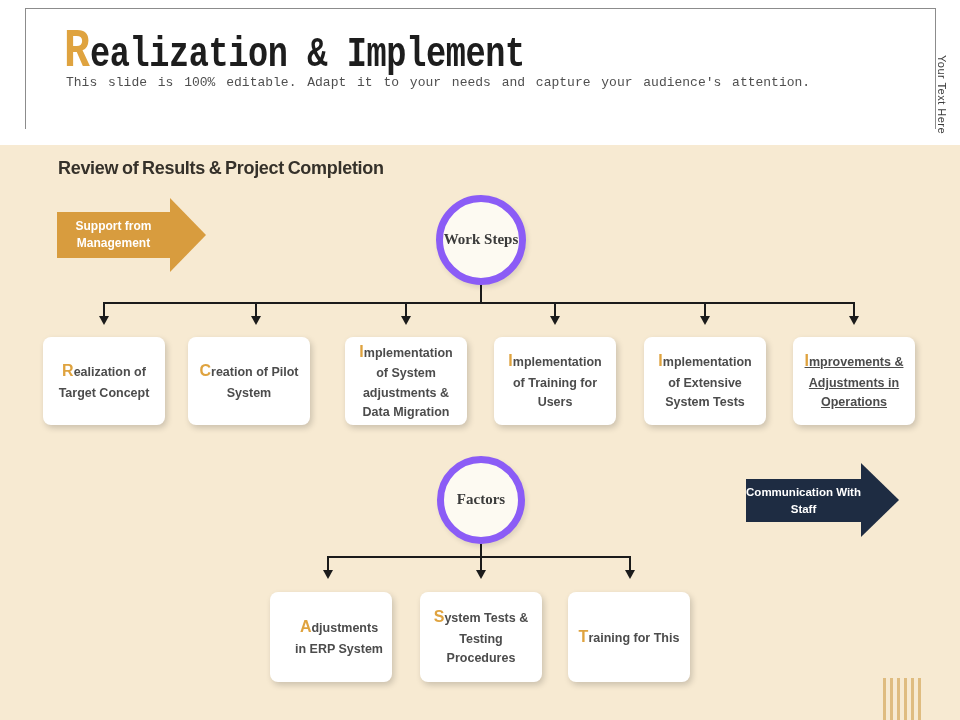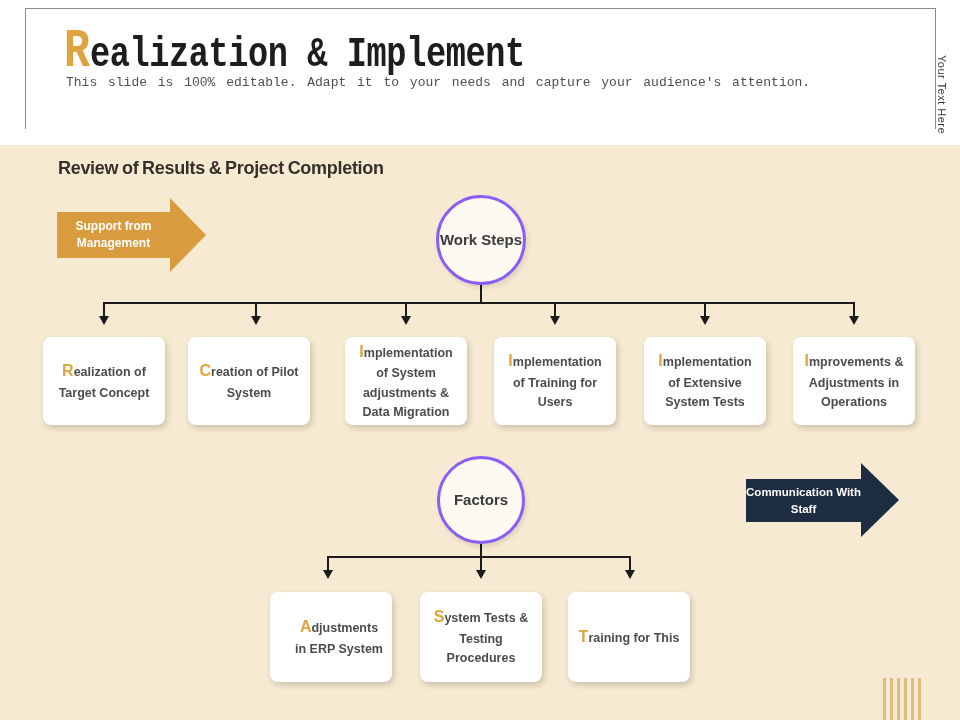--- a/index.html
+++ b/index.html
@@ -104,27 +104,28 @@
     border-top: 37px solid transparent;
     border-bottom: 37px solid transparent;
     border-left: 38px solid #1E2C42;
   }
 
   
   .node-circle {
     position: absolute;
     border-radius: 50%;
     background: #FDFAF2;
-    border: 3px solid #8b5cf6;
+    border: 7px solid #8b5cf6;
     display: flex; align-items: center; justify-content: center;
     text-align: center;
     font-size: 15px; font-weight: bold; color: #3b3b3b;
     line-height: 1.55;
     box-shadow: 2px 3px 5px rgba(0,0,0,0.10);
     z-index: 3;
+    font-family: Liberation Serif, serif;
   }
   .work-circle { left: 436px; top: 50px; width: 90px; height: 90px; }
   .factors-circle { left: 437px; top: 311px; width: 88px; height: 88px; }
 
   
   .line {
     position: absolute;
     background: #1b1b1b;
     z-index: 1;
   }
@@ -218,21 +219,21 @@
       </div>
       <div class="step-box" style="left:345px;justify-content:flex-end;">
         <div><span class="first-letter">I</span><span>mplementation of System adjustments &amp; Data Migration</span></div>
       </div>
       <div class="step-box" style="left:494px;text-align:center;">
         <div><span class="first-letter">I</span><span>mplementation of Training for Users</span></div>
       </div>
       <div class="step-box" style="left:644px;">
         <div><span class="first-letter">I</span><span>mplementation of Extensive System Tests</span></div>
       </div>
-      <div class="step-box" style="left:793px;">
+      <div class="step-box" style="left:793px;text-decoration:underline;">
         <div><span class="first-letter">I</span><span>mprovements &amp; Adjustments in Operations</span></div>
       </div>
     </div>
 
     <div class="node-circle factors-circle">Factors</div>
 
     <div class="h-arrow comm-arrow">
       <div class="arrow-head"></div>
       <div class="arrow-body">Communication With Staff</div>
     </div>

